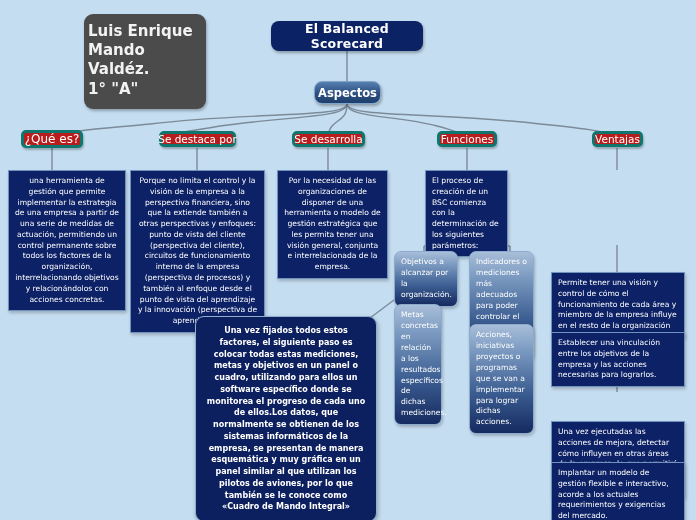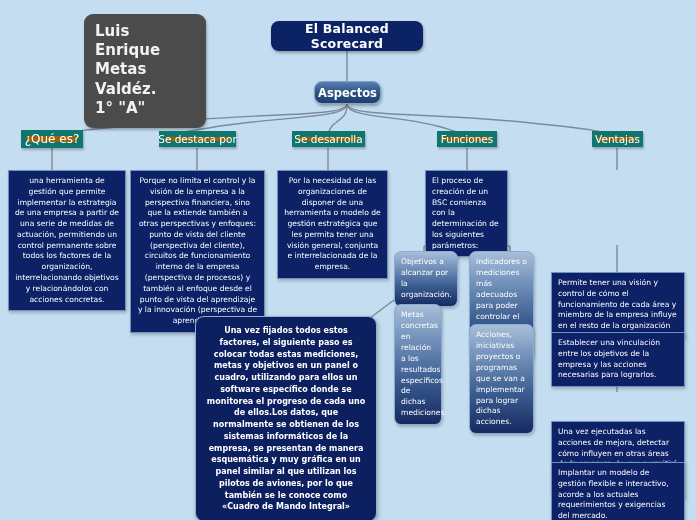--- a/index.html
+++ b/index.html
@@ -37,21 +37,21 @@
 
   
   .plaque {
     background: #4b4b4b;
     border-radius: 9px;
     color: #f2f2f2;
     font-weight: bold;
     font-size: 15px;
     line-height: 1.28;
     text-align: left;
-    padding: 8px 11px 10px 11px;
+    padding: 8px 11px 10px 4px;
     box-shadow: 1px 2px 3px rgba(0,0,0,.28);
   }
 
   
   .root {
     background: #0b2265;
     border-radius: 8px;
     font-weight: bold;
     font-size: 12.5px;
     letter-spacing: .2px;
@@ -70,23 +70,23 @@
     font-weight: bold;
     font-size: 11.5px;
     display: flex;
     align-items: center;
     justify-content: center;
     box-shadow: 1px 2px 3px rgba(0,0,0,.3);
   }
 
   
   .branch {
-    background: #a16207;
-    border: 6px solid #0f766e;
-    border-radius: 0;
+    background: #b91c1c;
+    border: 3px solid #0f766e;
+    border-radius: 5px;
     font-size: 10.5px;
     display: flex;
     align-items: center;
     justify-content: center;
     box-shadow: 1px 2px 2px rgba(0,0,0,.25);
     white-space: nowrap;
   }
   .branch.big {
     font-size: 12px;
   }
@@ -162,21 +162,21 @@
 
       <path d="M617,245 L617,272"></path>
       <path d="M617,305 L617,332"></path>
       <path d="M617,369 L617,392"></path>
       <path d="M617,444 L617,462"></path>
     </g>
   </svg>
 
   <div class="node plaque" style="left:84px; top:14px; width:122px;">
     <div>Luis Enrique</div>
-    <div>Metas Valdéz.</div>
+    <div>Mando Valdéz.</div>
     <div>1° "A"</div>
   </div>
 
   <div class="node root" style="left:271px; top:21px; width:152px; height:30px;">El Balanced Scorecard</div>
 
   <div class="node aspectos" style="left:314px; top:81px; width:67px; height:23px;text-align:center;">Aspectos</div>
 
   <div class="node branch big" style="left:21px; top:130px; width:62px; height:18px;">¿Qué es?</div>
 
   <div class="node branch" style="left:159px; top:131px; width:77px; height:16px;">Se destaca por</div>

